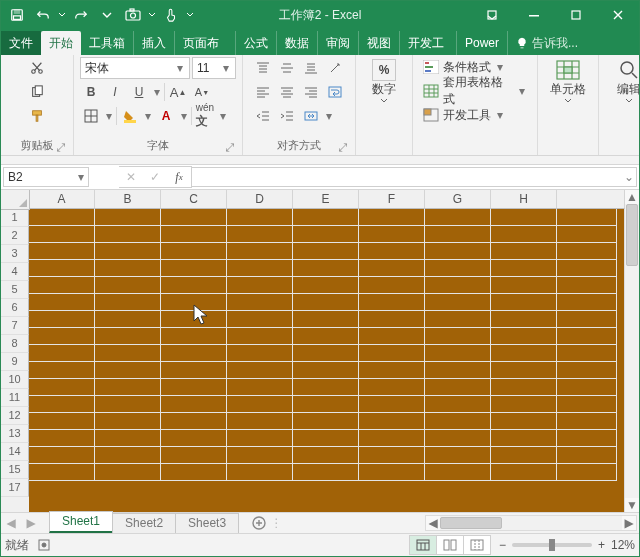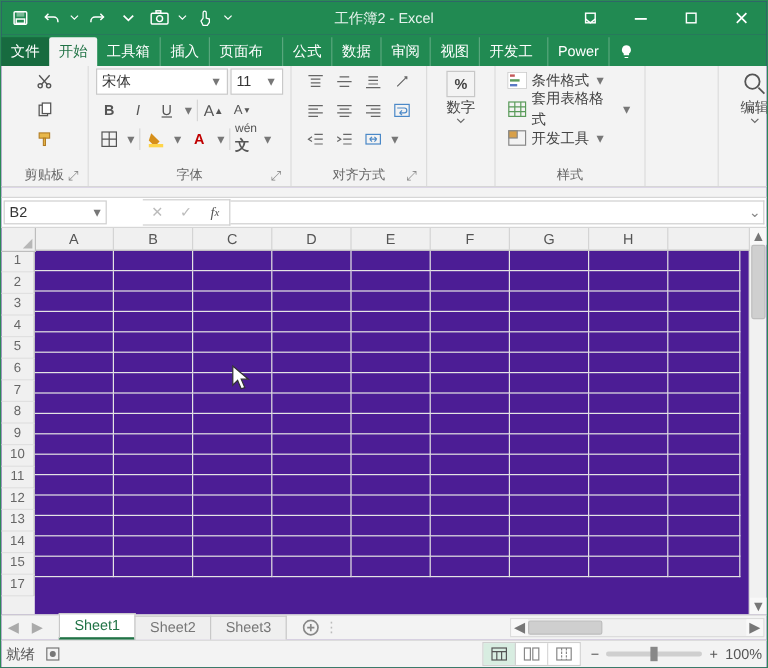--- a/index.html
+++ b/index.html
@@ -1,16 +1,16 @@
 <!DOCTYPE html>
 <html><head>
 <meta charset="utf-8">
 <style>
   html, body { margin:0; padding:0; font-family:"Microsoft YaHei","Segoe UI",Arial,sans-serif; font-size:12px; background:#fff; color:#333; }
-  .app { width:640px; height:557px; border:1px solid #2a8a55; box-sizing:border-box; display:flex; flex-direction:column; overflow:hidden; background:#4c1d95;}
+  .app { width:640px; height:557px; border:1px solid #2a8a55; box-sizing:border-box; display:flex; flex-direction:column; overflow:hidden; background:#a16207;}
   
   .titlebar { height:28px; background:#218a52; display:flex; align-items:center; color:#fff; font-size:12px; position:relative;}
   .titlebar .qat { display:flex; align-items:center; gap:2px; padding:0 4px;}
   .titlebar .qat .qbtn { width:24px; height:24px; display:flex; align-items:center; justify-content:center; color:#fff; border-radius:2px;}
   .titlebar .title { position:absolute; left:50%; transform:translateX(-50%); white-space:nowrap; color:#e5f2ec;}
   .titlebar .wins { margin-left:auto; display:flex;}
   .titlebar .wins .wbtn { width:42px; height:28px; display:flex; align-items:center; justify-content:center; color:#fff;}
   svg { display:block; }
   
   .tabsrow { height:26px; background:#218a52; display:flex; align-items:flex-end; color:#fff; padding:0 0 0 0;}
@@ -178,20 +178,21 @@
     <div class="tab">公式</div>
     <div class="tab">数据</div>
     <div class="tab">审阅</div>
     <div class="tab">视图</div>
     <div class="tab" style="max-width:40px;overflow:hidden">开发工具</div>
     <div class="tab">Power</div>
     <div class="tellme">
       <svg width="12" height="12" viewBox="0 0 16 16">
           <path fill="#fff" d="M8 1a5 5 0 00-3 9v2h6v-2a5 5 0 00-3-9zM6 14h4v1H6z"></path>
         </svg>
+      <span>告诉我...</span>
     </div>
   </div>
 
   <div class="ribbon">
 
     <div class="group" style="width:60px">
       <div class="gbody">
         <div class="col">
           <div class="btn">
               <svg width="14" height="14" viewBox="0 0 16 16" fill="none" stroke="#555" stroke-width="1.3">
@@ -394,26 +395,36 @@
             <span class="ico">
               <svg width="16" height="14" viewBox="0 0 16 14" fill="none" stroke="#888">
                 <rect x="1" y="1" width="14" height="12"></rect>
                 <rect x="1" y="1" width="7" height="6" fill="#d8a04a"></rect>
               </svg>
             </span>
             <span>开发工具</span>
             <span class="dd">▾</span>
           </div>
       </div>
-      <div class="glabel">
-          <span>样式</span>
-        </div>
     </div>
 
     <div class="group" style="width:48px">
+      <div class="gbody">
+        <div class="bigbtn">
+          <svg width="26" height="22" viewBox="0 0 26 22" fill="none" stroke="#5a9b5a" stroke-width="1.2">
+              <rect x="2" y="2" width="22" height="18"></rect>
+              <path d="M2 8h22M2 14h22M9 2v18M17 2v18"></path>
+              <rect x="9" y="8" width="8" height="6" fill="#bfe3c8"></rect>
+            </svg>
+          <span class="lbl">单元格</span>
+          <svg width="8" height="6" viewBox="0 0 8 6">
+              <path d="M1 1l3 3 3-3" fill="none" stroke="#666"></path>
+            </svg>
+        </div>
+      </div>
       <div class="glabel"></div>
     </div>
 
     <div class="group" style="width:48px;border-right:none">
       <div class="gbody">
         <div class="bigbtn">
           <svg width="22" height="22" viewBox="0 0 22 22" fill="none" stroke="#555" stroke-width="1.5">
               <circle cx="9" cy="9" r="6"></circle>
               <path d="M14 14l5 5"></path>
             </svg>
@@ -721,17 +732,17 @@
             <path d="M5 1v10M9 1v10" stroke-dasharray="2 1"></path>
           </svg>
         </div>
     </div>
     <div class="zoom">
       <span>−</span>
       <div class="ztrack">
           <div class="zthumb"></div>
         </div>
       <span>+</span>
-      <span>100%</span>
+      <span>12%</span>
     </div>
   </div>
 
 </div>
 
 </body></html>

